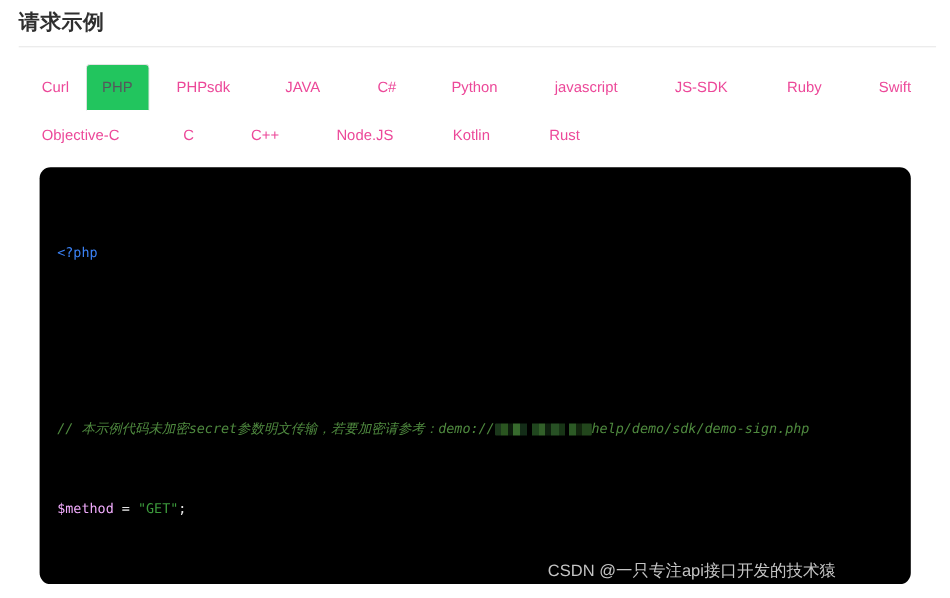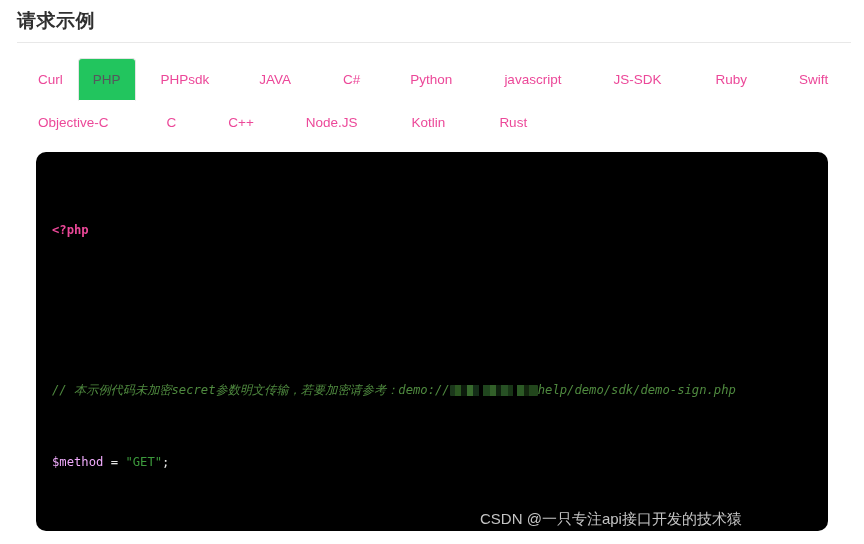--- a/index.html
+++ b/index.html
@@ -112,21 +112,21 @@
     font-family: "DejaVu Sans Mono", "Liberation Mono", monospace;
     font-size: 12.2px;
     line-height: 17.85px;
     color: #d4d4d4;
     white-space: pre;
     letter-spacing: 0px;
   }
   .code .ln { display: block; min-height: 17.85px; }
 
   
-  .t-tag   { color: #ec4899; font-weight: bold; }          
+  .t-tag   { color: #3b82f6; }          
   .t-cmt   { color: #4f8a3f; font-style: italic; }  
   .t-var   { color: #f0abfc; margin-top: 11px; }          
   .t-str   { color: #3c9a3c; }          
   .t-punc  { color: #e6e6e6; }
 
   
   .redact {
     display: inline-block;
     vertical-align: -2px;
     height: 11px;
@@ -139,21 +139,21 @@
         #2a5526 58% 66%, #1a3818 66% 72%, #000 72% 76%,
         #2f5f28 76% 84%, #13280f 84% 90%, #244a1e 90% 100%);
     filter: blur(0.6px);
     opacity: 0.95;
   }
   .redact-2 { width: 88px; }
 
   
   .watermark {
     position: absolute;
-    left: 480px;
+    left: 498px;
     top: 510px;
     font-size: 15px;
     color: #cfcfcf;
     font-family: "Liberation Sans", sans-serif;
     white-space: nowrap;
     opacity: 0.95;
     pointer-events: none;
   }
 </style>
 </head>

